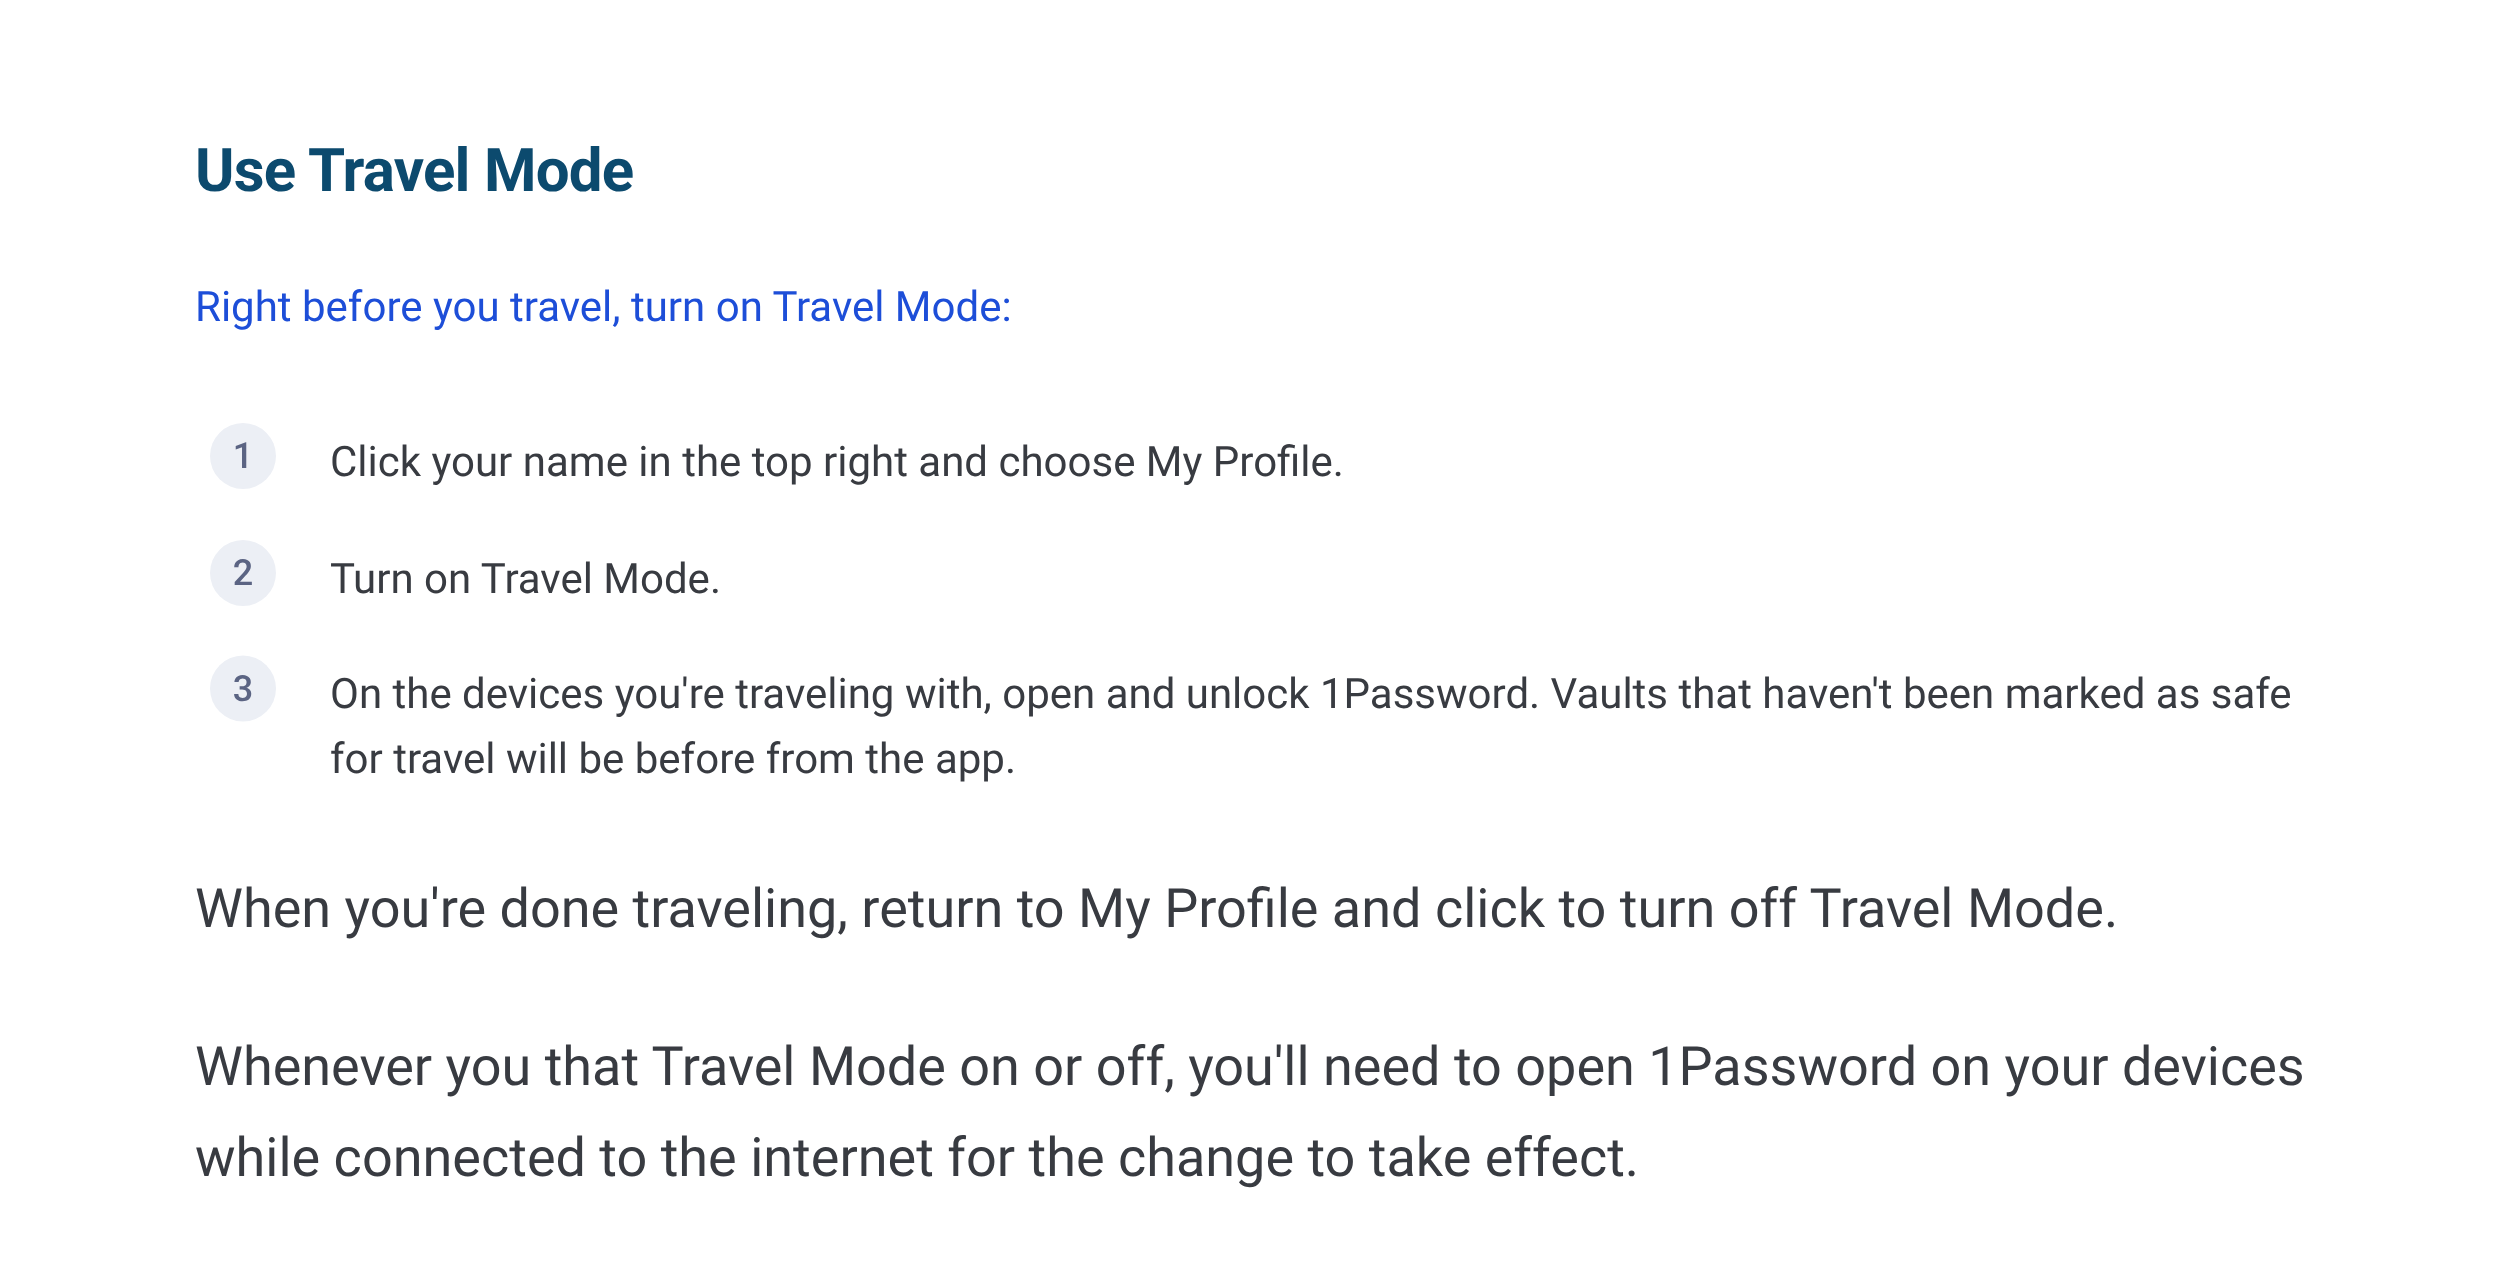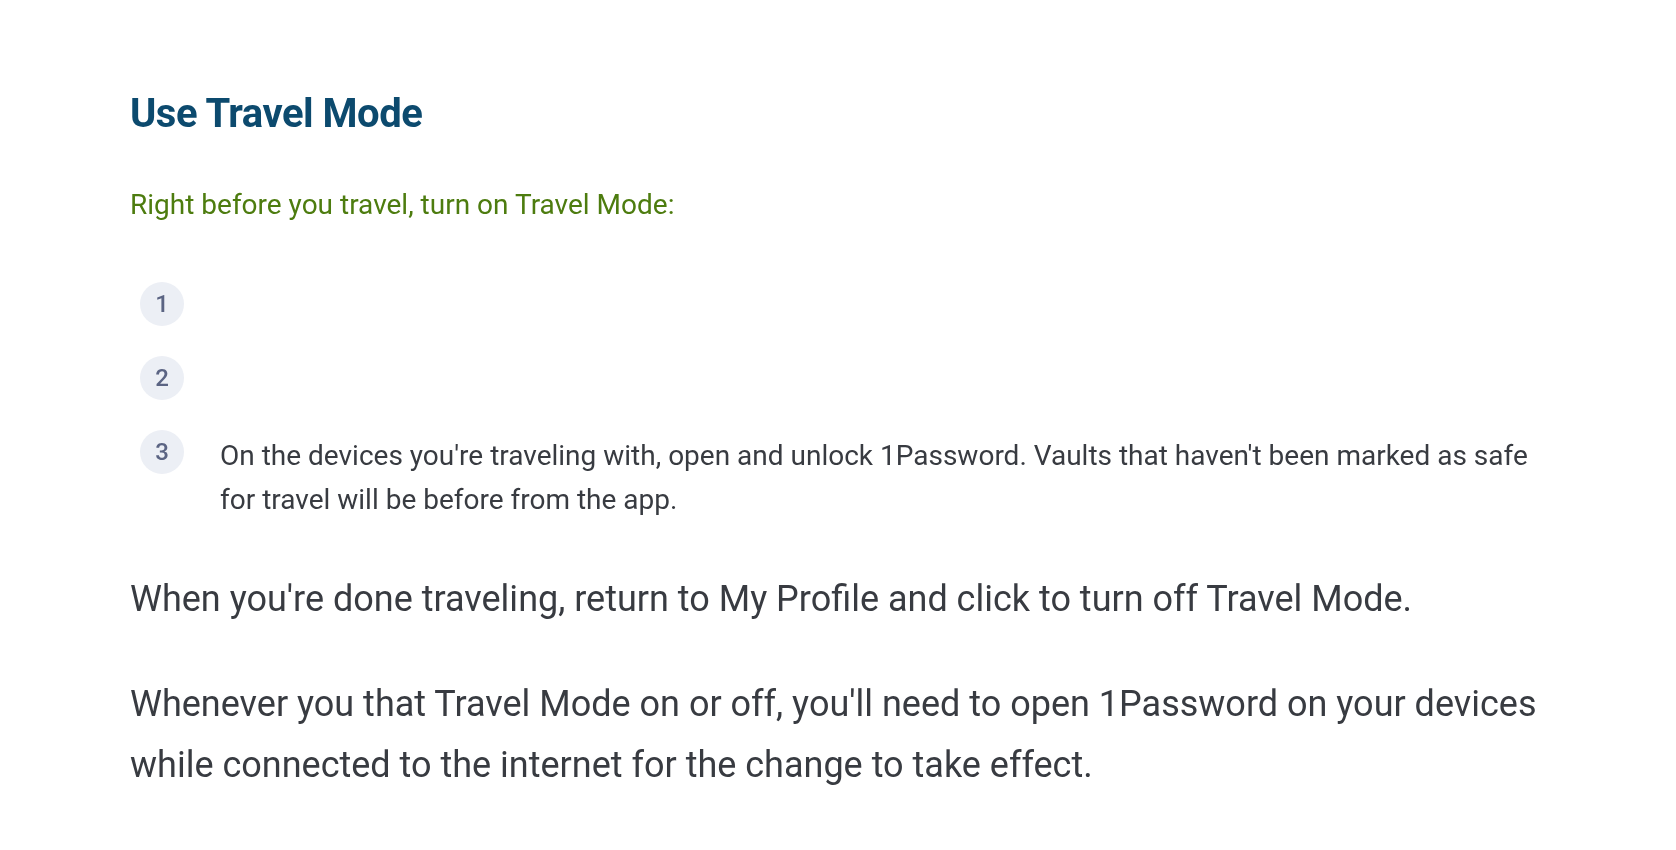--- a/index.html
+++ b/index.html
@@ -16,21 +16,21 @@
     }
     h2.heading {
       font-size: 40px;
       font-weight: 700;
       color: #0c4a6e;
       margin-bottom: 48px;
       letter-spacing: -0.5px;
     }
     p.intro {
       font-size: 28px;
-      color: #4d7c0f;
+      color: #1d4ed8;
       margin-bottom: 58px;
       line-height: 1.4;
     }
     ol.steps {
       list-style: none;
       padding-left: 10px;
       margin-bottom: 48px;
     }
     ol.steps li {
       display: flex;
@@ -68,23 +68,25 @@
 </head>
 <body>
 
 <h2 class="heading">Use Travel Mode</h2>
 
 <p class="intro">Right before you travel, turn on Travel Mode:</p>
 
 <ol class="steps">
   <li>
     <span class="marker">1</span>
+    <span class="step-text">Click your name in the top right and choose My Profile.</span>
   </li>
   <li>
     <span class="marker">2</span>
+    <span class="step-text">Turn on Travel Mode.</span>
   </li>
   <li>
     <span class="marker">3</span>
     <span class="step-text">On the devices you're traveling with, open and unlock 1Password. Vaults that haven't been marked as safe for travel will be before from the app.</span>
   </li>
 </ol>
 
 <p class="para">When you're done traveling, return to My Profile and click to turn off Travel Mode.</p>
 
 <p class="para">Whenever you that Travel Mode on or off, you'll need to open 1Password on your devices while connected to the internet for the change to take effect.</p>

